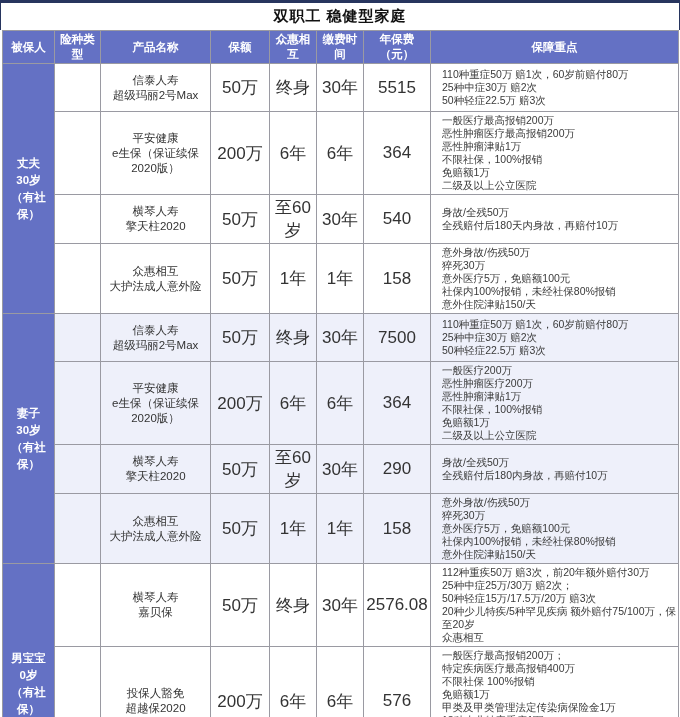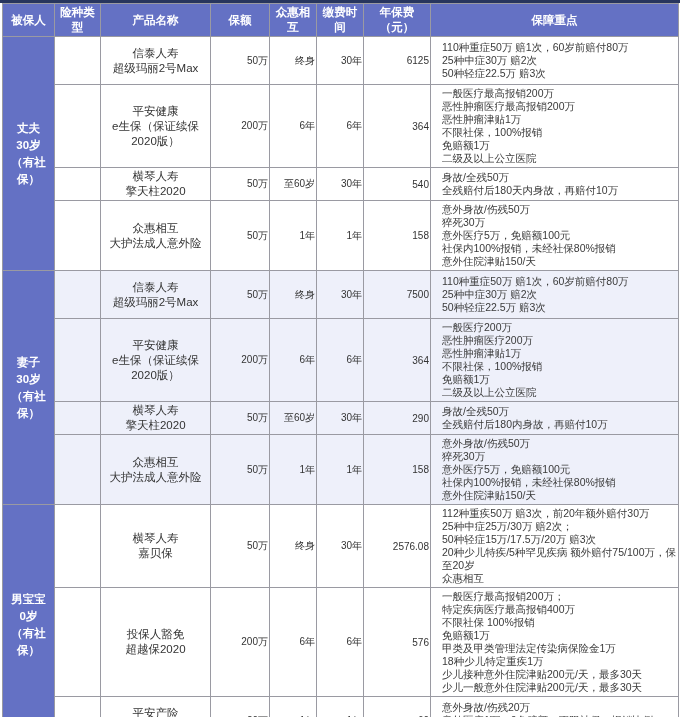--- a/index.html
+++ b/index.html
@@ -39,41 +39,42 @@
   td.type{
     font-weight:bold;font-size:11.5px;text-align:center;color:#333;
     background:#fff;
     padding-left:46px;
   }
   td.product{
     font-size:11.5px;text-align:center;white-space:pre-line;line-height:15px;
     background:#fff;color:#333;
   }
   td.mid{
-    font-size:10px;text-align:right;background:#fff;color:#333;
+    font-size:17px;text-align:center;background:#fff;color:#333;
   }
   td.details{
     font-size:10.5px;text-align:left;white-space:pre-line;
     line-height:13px;padding:2px 0 2px 11px;background:#fff;color:#3a3a3a;
     border-right:1px solid #555;
   }
   
   tr.alt td.type,tr.alt td.product,tr.alt td.mid,tr.alt td.details{
     background:#eef0fa;
   }
   
   tr.sec-start td{border-top:1.5px solid #6f6f78;}
   tr.body-first td{border-top:1px solid #555;}
 </style>
 </head>
 <body>
 
 <div class="page">
   <div class="top-strip"></div>
 
+  <div class="title-bar">双职工 稳健型家庭</div>
 
   <table class="main">
     <colgroup>
       <col style="width:52px">
         <col style="width:46px">
         <col style="width:110px">
         <col style="width:59px">
       <col style="width:47px">
         <col style="width:47px">
         <col style="width:67px">
@@ -96,21 +97,21 @@
       <tr class="body-first">
         <td class="person" rowspan="4">丈夫
 30岁
 （有社保）</td>
         <td class="type">重疾险</td>
         <td class="product">信泰人寿
 超级玛丽2号Max</td>
         <td class="mid">50万</td>
         <td class="mid">终身</td>
         <td class="mid">30年</td>
-        <td class="mid">6125</td>
+        <td class="mid">5515</td>
         <td class="details">110种重症50万 赔1次，60岁前赔付80万
 25种中症30万 赔2次
 50种轻症22.5万 赔3次</td>
       </tr>
       <tr>
         <td class="type">医疗险</td>
         <td class="product">平安健康
 e生保（保证续保2020版）</td>
         <td class="mid">200万</td>
         <td class="mid">6年</td>

